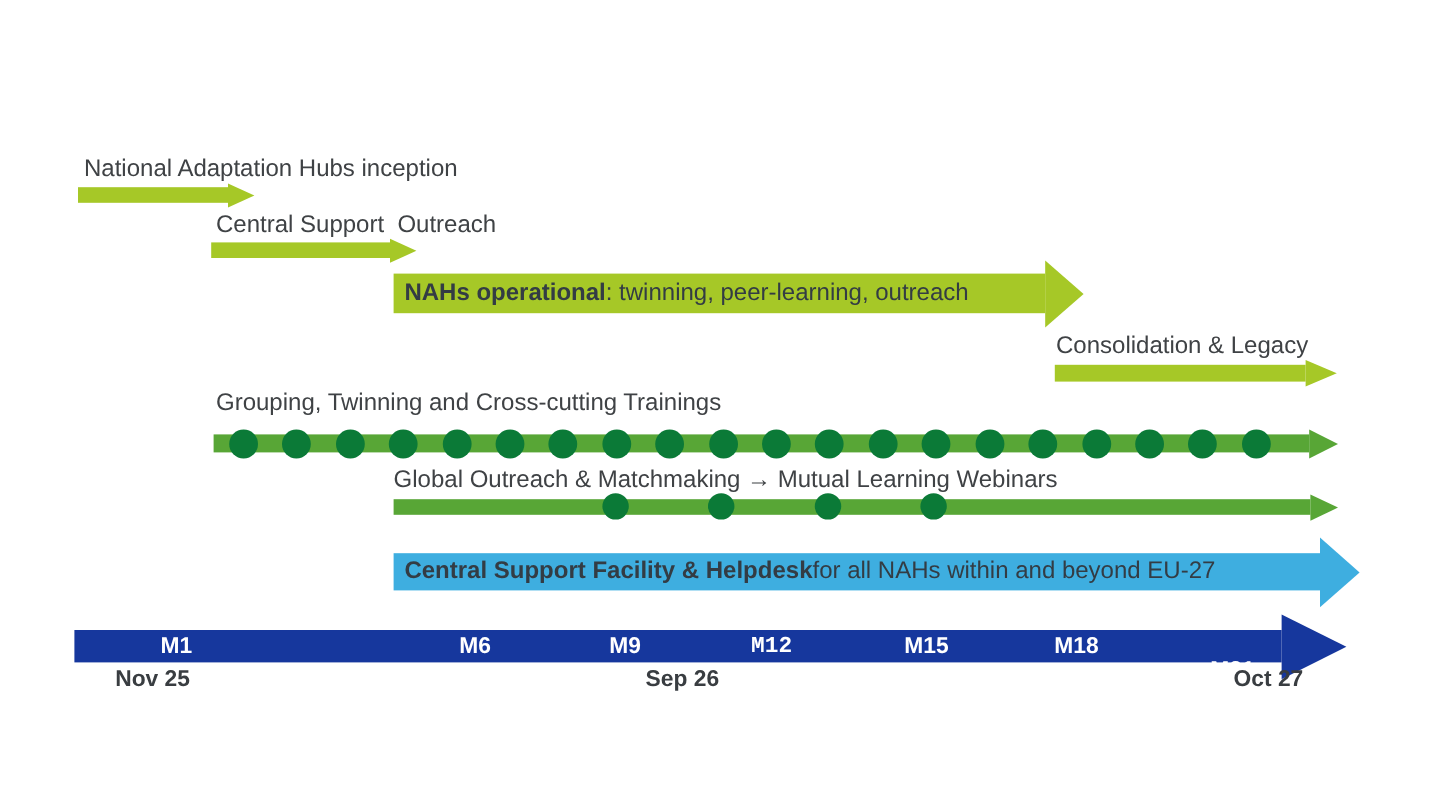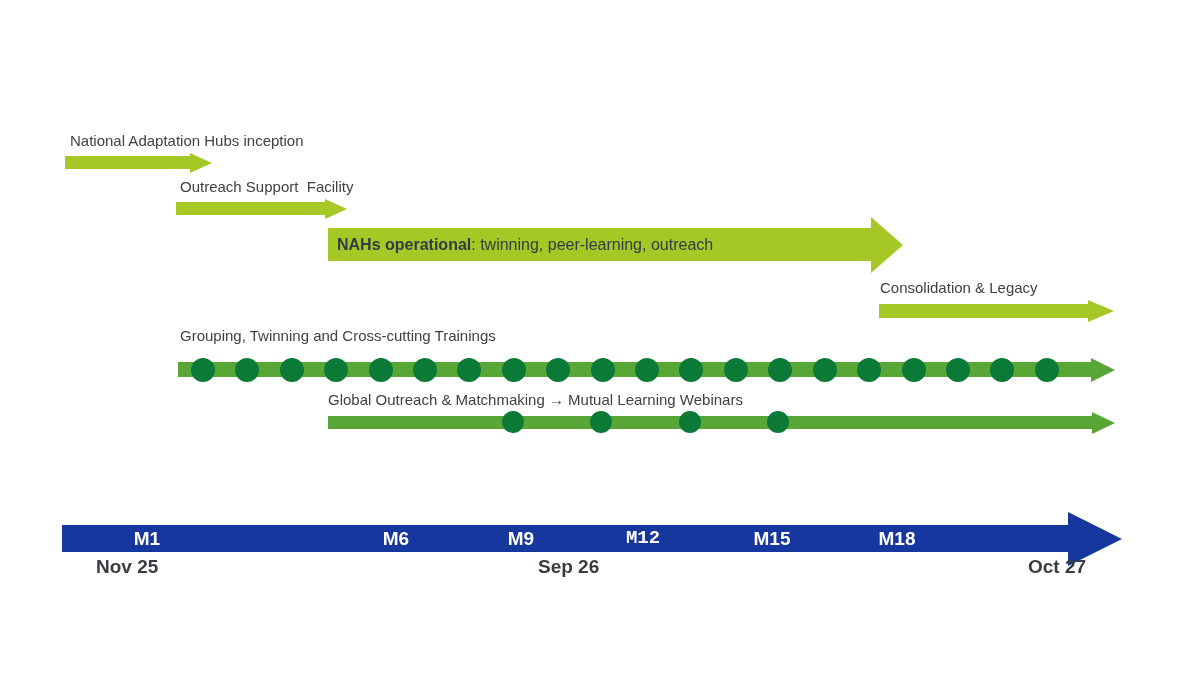--- a/index.html
+++ b/index.html
@@ -1,21 +1,21 @@
 <!DOCTYPE html>
 <html style="--lime: #A6C827; --green: #58A636; --dark_green: #0B7A37; --light_blue: #3EAEE0; --navy: #16379D; --label_text: #3F4245; --arrow_text: #333C44; --date_text: #393D41; --month_text: #FFFFFF;"><head>
 <meta charset="utf-8">
 <style>
   html,body{margin:0;padding:0;background:#fff;}
   .canvas{
     position:relative;width:1200px;height:675px;background:#ffffff;overflow:hidden;
     font-family:"Liberation Sans", sans-serif;
   }
   .lbl{
-    position:absolute;font-size:15px;line-height:20px;color:var(--label_text);
+    position:absolute;font-size:20px;line-height:20px;color:var(--label_text);
     white-space:nowrap;
   }
   .ws-pre{white-space:pre;}
   .arrow{position:absolute;}
   .arrow .head{
     position:absolute;left:100%;top:50%;transform:translateY(-50%);
     width:0;height:0;border-style:solid;border-color:transparent;
   }
   
   .c-lime{background:var(--lime);}   .c-lime .head{border-left-color:var(--lime);}
@@ -35,21 +35,21 @@
   .a-csf{left:176px;top:202px;width:149px;height:13px;}
   .a-operational{left:328px;top:228px;width:543px;height:33px;}
   .a-consolidation{left:879px;top:304px;width:209px;height:14px;}
   .a-trainings{left:178px;top:362px;width:913px;height:15px;}
   .a-outreach{left:328px;top:416px;width:764px;height:13px;}
   .a-helpdesk{left:328px;top:461px;width:772px;height:31px;}
   .a-timeline{left:62px;top:525px;width:1006px;height:27px;}
   
   .arrow-text{
     position:absolute;left:9px;top:0;height:100%;display:flex;align-items:center;
-    font-size:16px;color:var(--arrow_text);white-space:nowrap;
+    font-size:20px;color:var(--arrow_text);white-space:nowrap;
   }
   .arrow-text b{font-weight:700;}
   
   .dots{
     position:absolute;display:flex;justify-content:space-between;align-items:center;
   }
   .dots-trainings{left:191px;top:357px;width:868px;height:25px;}
   .dots-outreach{left:502px;top:411px;width:287px;height:22px;}
   .dots .dot{background:var(--dark_green);border-radius:50%;display:block;}
   .dots-trainings .dot{width:24px;height:24px;}
@@ -71,21 +71,21 @@
 </head>
 <body>
 
 <div class="canvas">
 
   <div class="lbl" style="left:70px;top:131px">National Adaptation Hubs inception</div>
   <div class="arrow c-lime sz-small a-inception">
     <i class="head"></i>
   </div>
 
-  <div class="lbl ws-pre" style="left:180px;top:177px">Outreach Support  Facility</div>
+  <div class="lbl ws-pre" style="left:180px;top:177px">Central Support  Outreach</div>
   <div class="arrow c-lime sz-small a-csf">
     <i class="head"></i>
   </div>
 
   <div class="arrow c-lime sz-big a-operational">
     <i class="head"></i>
     <span class="arrow-text">
         <b>NAHs operational</b>
         <span>: twinning, peer-learning, outreach</span>
       </span>
@@ -127,20 +127,27 @@
   <div class="arrow c-green sz-g2 a-outreach">
     <i class="head"></i>
   </div>
   <div class="dots dots-outreach">
       <span class="dot"></span>
       <span class="dot"></span>
       <span class="dot"></span>
       <span class="dot"></span>
     </div>
 
+  <div class="arrow c-blue sz-bluebar a-helpdesk">
+    <i class="head"></i>
+    <span class="arrow-text">
+        <b>Central Support Facility &amp; Helpdesk</b>
+        <span> for all NAHs within and beyond EU-27</span>
+      </span>
+  </div>
 
   <div class="arrow c-navy sz-navybar a-timeline">
     <i class="head"></i>
     <span class="month m0">M1</span>
     <span class="month m1">M3</span>
     <span class="month m2">M6</span>
     <span class="month m3">M9</span>
     <span class="month m4">M12</span>
     <span class="month m5">M15</span>
     <span class="month m6">M18</span>

